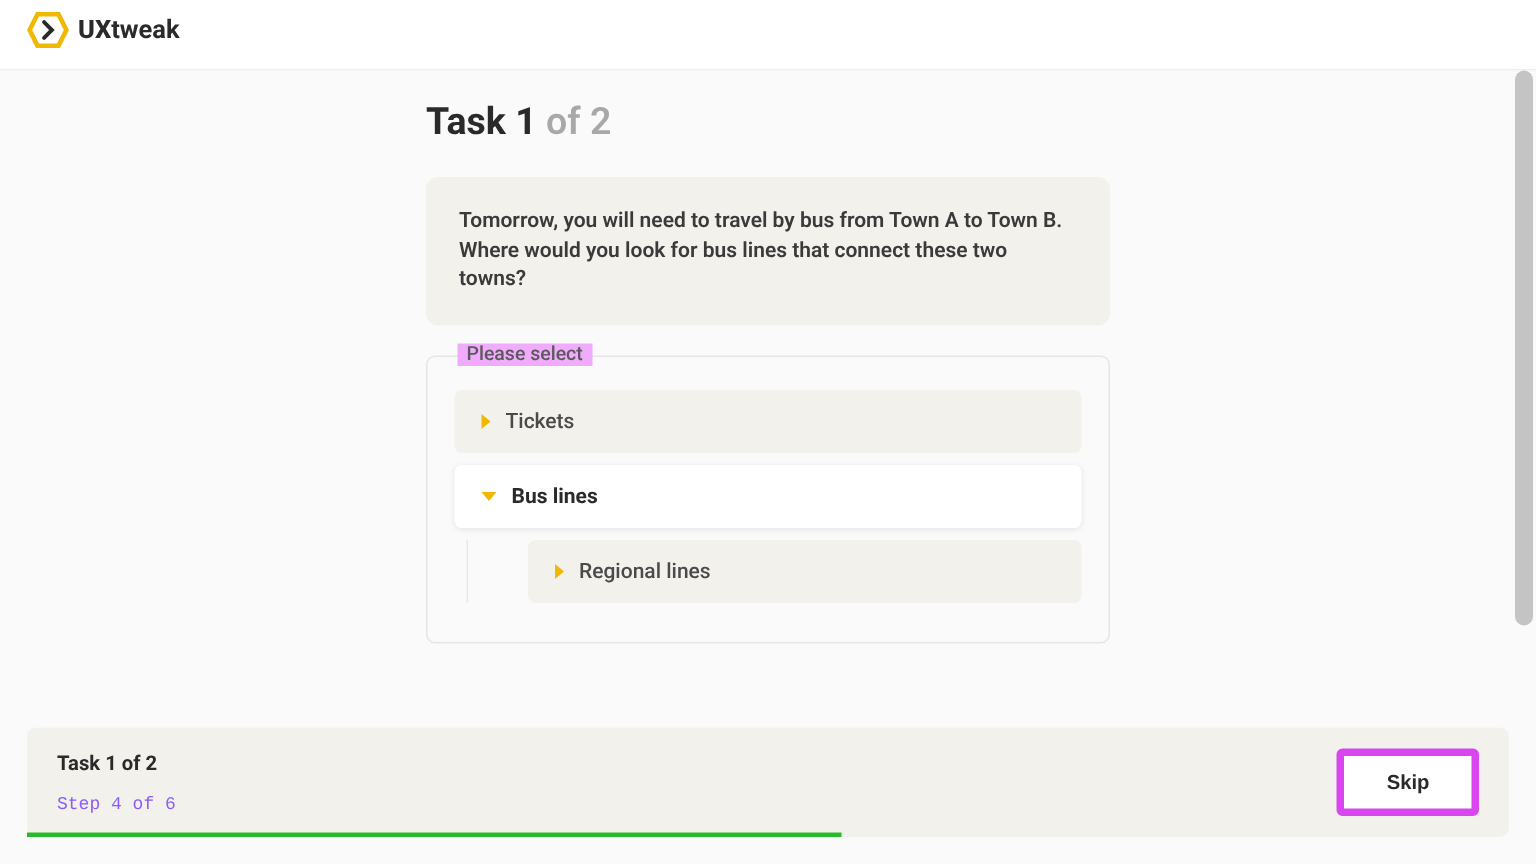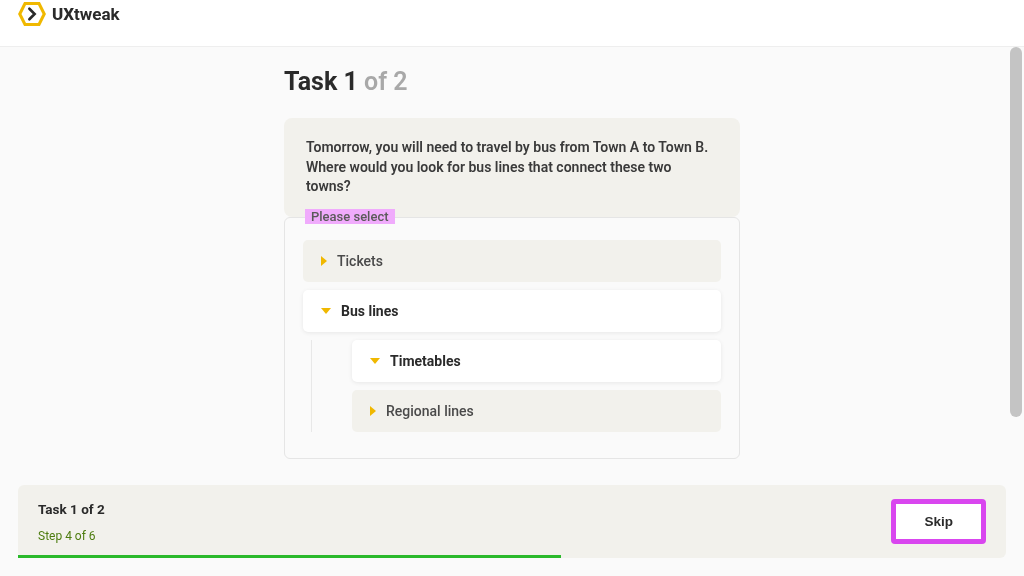--- a/index.html
+++ b/index.html
@@ -12,23 +12,23 @@
       background: #fafafa;
       width: 1024px;
       height: 576px;
       overflow: hidden;
       position: relative;
     }
     .header {
       background: #fff;
       height: 47px;
       display: flex;
-      align-items: flex-start;
+      align-items: flex-end;
       justify-content: space-between;
-      padding: 0 18px;
+      padding: 12px 18px;
       border-bottom: 1px solid #eee;
     }
     .logo {
       display: flex;
       align-items: center;
       gap: 6px;
     }
     .logo-icon {
       width: 28px;
       height: 28px;
@@ -79,20 +79,21 @@
       font-weight: 600;
     }
     .task-description {
       background: #f2f1ec;
       border-radius: 8px;
       padding: 20px 22px;
       font-size: 14px;
       line-height: 1.4;
       color: #3a3a3a;
       font-weight: 600;
+      margin-bottom: 20px;
     }
     .select-panel {
       border: 1px solid #e5e5e5;
       border-radius: 6px;
       padding: 22px 18px 18px;
       position: relative;
     }
     .select-label {
       position: absolute;
       top: -9px;
@@ -167,22 +168,23 @@
       align-items: center;
       justify-content: space-between;
     }
     .footer-text .title {
       font-size: 13.5px;
       font-weight: 700;
       color: #2a2a2a;
     }
     .footer-text .subtitle {
       font-size: 12px;
-      color: #4d7c0f;
+      color: #8b5cf6;
       margin-top: 12px;
+      font-family: Liberation Mono, monospace;
     }
     .skip-btn {
       background: #fff;
       border: 5px solid #d946ef;
       padding: 10px 28px;
       border-radius: 4px;
       font-size: 13.5px;
       font-weight: 700;
       color: #2a2a2a;
       cursor: pointer;
@@ -230,24 +232,20 @@
         <span class="caret"></span>
         <span>Tickets</span>
       </div>
 
       <div class="tree-item expanded">
         <span class="caret down"></span>
         <span>Bus lines</span>
       </div>
 
       <div class="nested-wrapper">
-        <div class="tree-item expanded nested2">
-          <span class="caret down"></span>
-          <span>Timetables</span>
-        </div>
 
 
         <div class="tree-item nested2">
           <span class="caret"></span>
           <span>Regional lines</span>
         </div>
       </div>
     </div>
   </div>
 </div>

